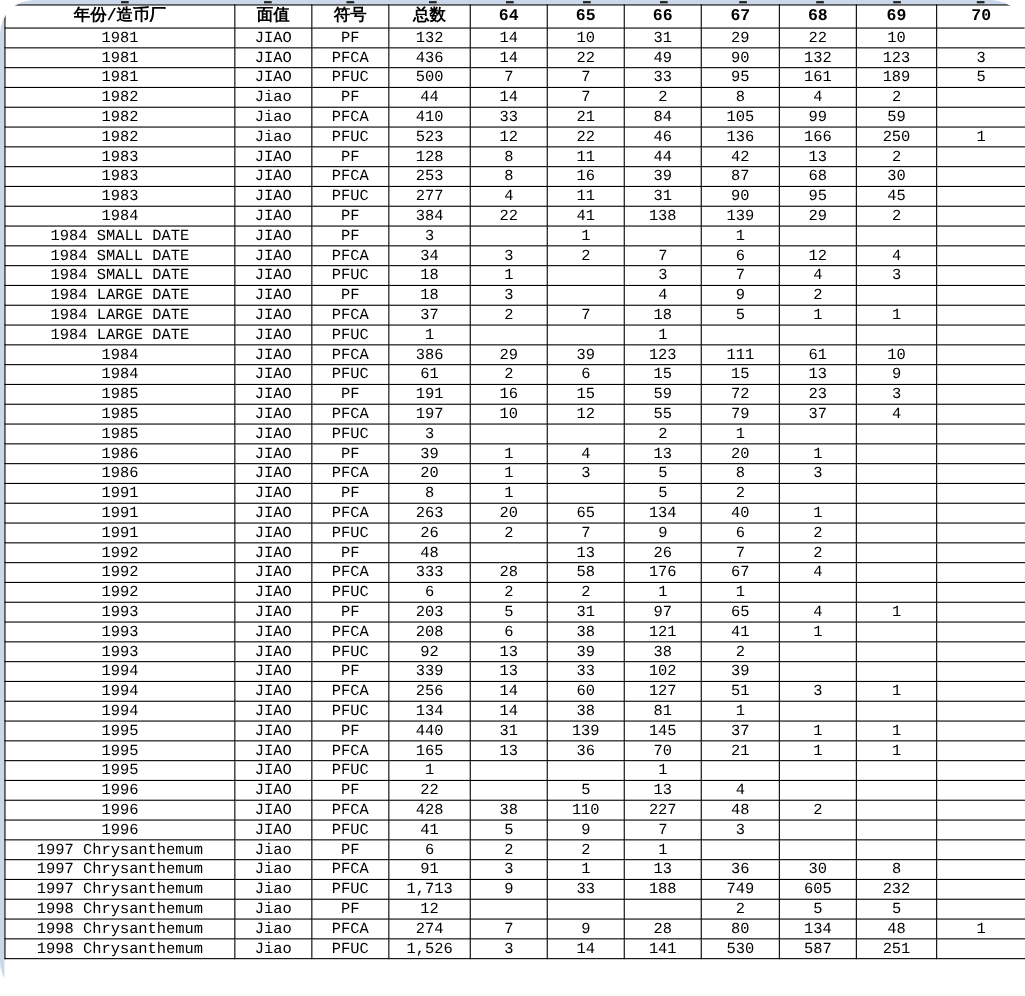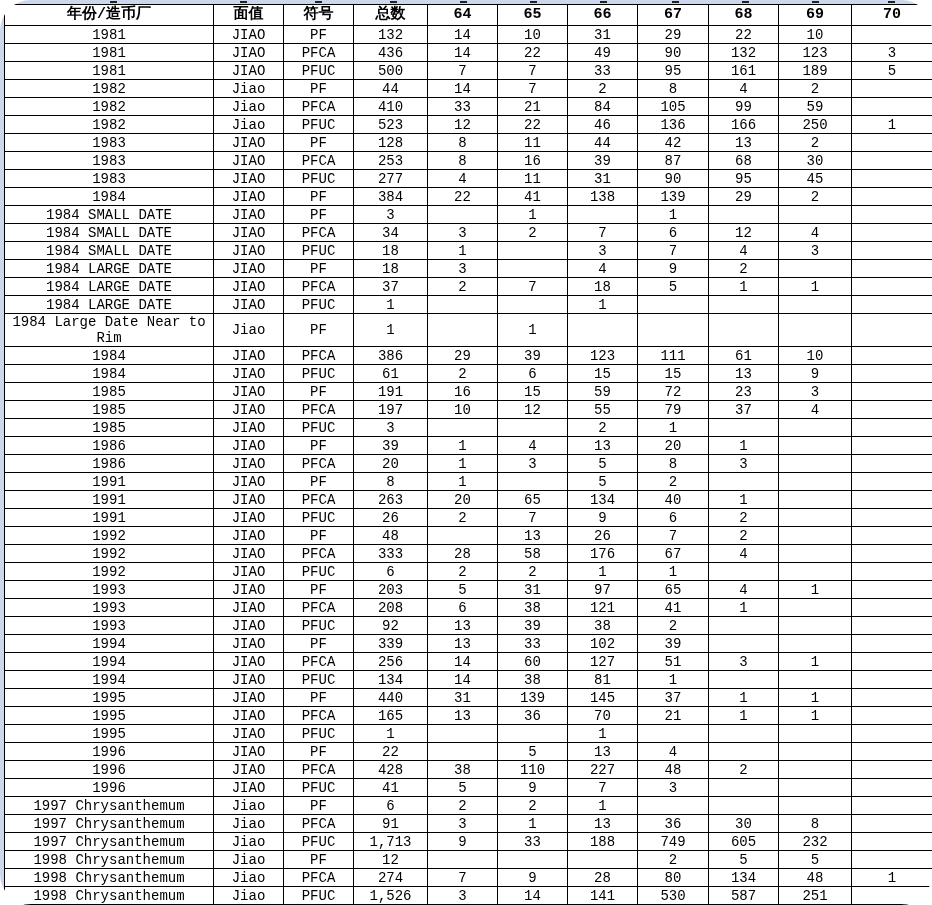--- a/index.html
+++ b/index.html
@@ -287,33 +287,20 @@
           <td>1</td>
           <td></td>
           <td></td>
           <td>1</td>
           <td></td>
           <td></td>
           <td></td>
           <td></td>
         </tr>
         <tr>
-          <td>1984 Large Date Near to Rim</td>
-          <td>Jiao</td>
-          <td>PF</td>
-          <td>1</td>
-          <td></td>
-          <td>1</td>
-          <td></td>
-          <td></td>
-          <td></td>
-          <td></td>
-          <td></td>
-        </tr>
-        <tr>
           <td>1984</td>
           <td>JIAO</td>
           <td>PFCA</td>
           <td>386</td>
           <td>29</td>
           <td>39</td>
           <td>123</td>
           <td>111</td>
           <td>61</td>
           <td>10</td>

